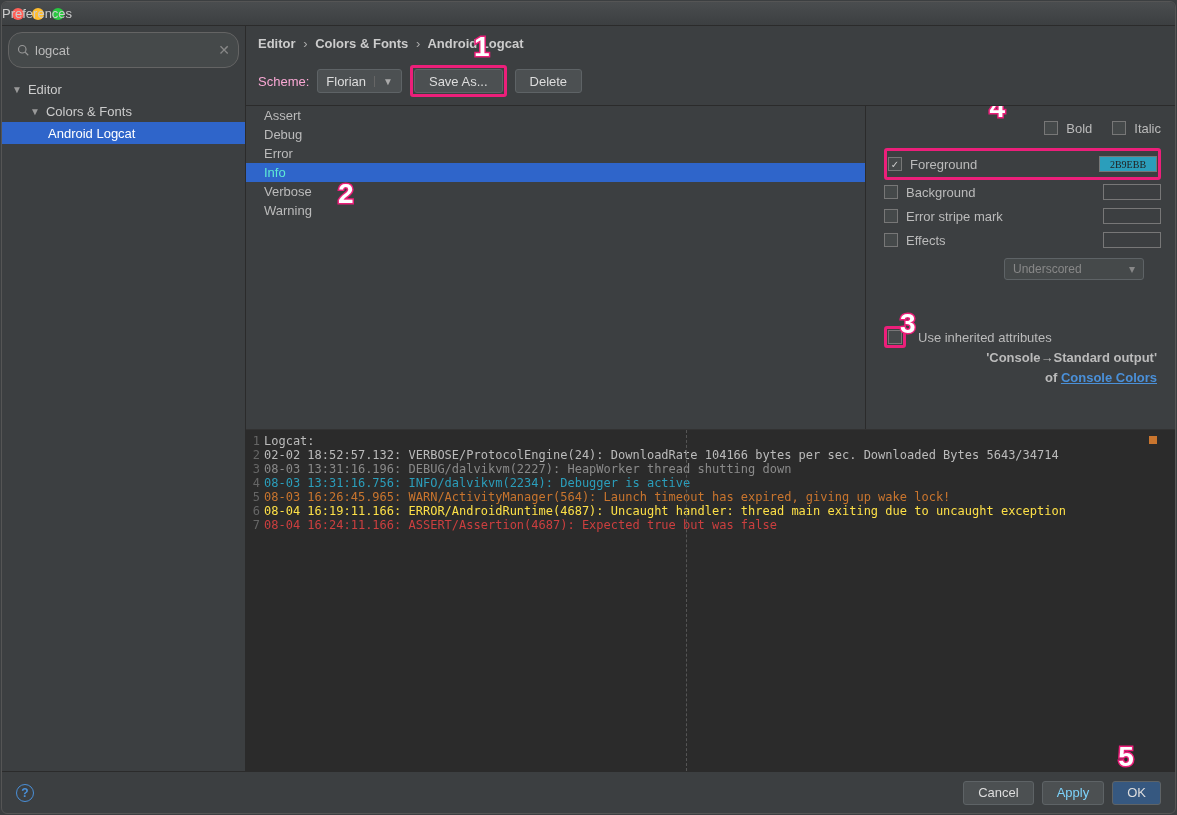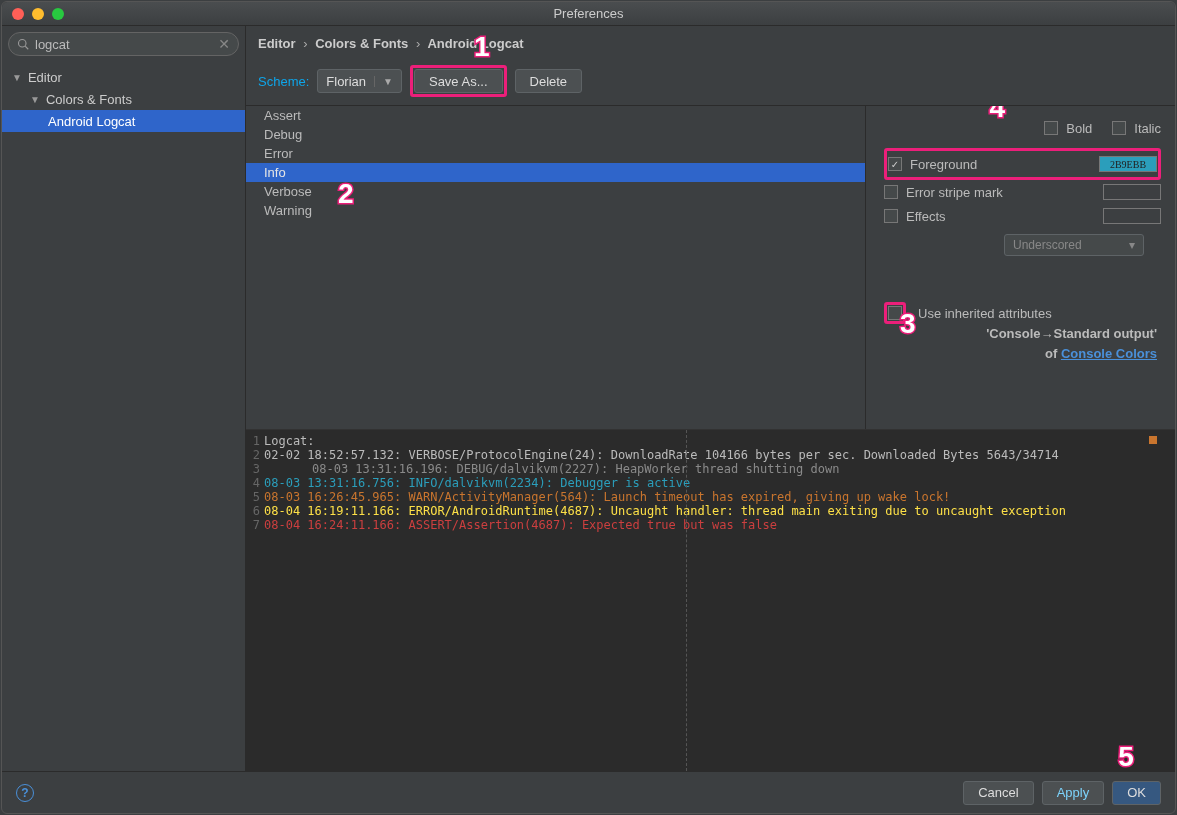--- a/index.html
+++ b/index.html
@@ -30,67 +30,67 @@
   display: flex;
   align-items: center;
   position: relative;
   border-radius: 6px 6px 0 0;
 }
 .traffic-lights { display:flex; gap:8px; margin-left:10px; }
 .traffic-lights .dot { width:12px; height:12px; border-radius:50%; }
 .dot.red { background:#ff5f57; }
 .dot.yellow { background:#ffbd2e; }
 .dot.green { background:#28c940; }
-.title { position:absolute; left:0; right:0; text-align:center; color:#ccc; font-size:13px; }
+.title { position:absolute; left:0; right:0; text-align:left; color:#ccc; font-size:13px; }
 .content { flex:1; display:flex; overflow:hidden; }
 .sidebar {
   width: 244px;
   background: #3c3f41;
   border-right: 1px solid #2b2b2b;
   display:flex; flex-direction:column;
 }
 .search-wrap { padding:6px; }
 .search {
   display:flex; align-items:center;
   background:#45494a; border:1px solid #646464;
-  border-radius:14px; height:24px; padding:0 8px;
+  border-radius:14px; height:36px; padding:0 8px;
 }
 .search svg { flex:none; }
 .search-text { flex:1; color:#bbb; margin-left:6px; font-size:13px; }
 .clear-x { color:#888; font-size:14px; }
 .tree { padding:4px 0; }
 .tree-row { display:flex; align-items:center; height:22px; padding-left:10px; color:#ccc; }
 .tree-row .tri { margin-right:6px; color:#999; font-size:10px; }
 .tree-row.lvl1 { padding-left:28px; }
 .tree-row.lvl2 { padding-left:46px; }
 .tree-row.selected { background:#2f65ca; color:#fff; }
 .mainpane { flex:1; display:flex; flex-direction:column; background:#3c3f41; overflow:hidden; }
 .breadcrumb { padding:10px 12px 4px; color:#ccc; font-weight:600; }
 .breadcrumb .sep { color:#aaa; margin:0 4px; font-weight:400; }
 .scheme-row { display:flex; align-items:center; gap:8px; padding:10px 12px 8px; }
-.lbl { color:#0ea5e9; }
+.lbl { color:#f9a8d4; }
 .combo {
   display:flex; align-items:center; background:#4c5052; border:1px solid #5e6366;
   height:24px; padding:0 8px; color:#ddd; border-radius:3px;
 }
 .combo .arrow { margin-left:8px; border-left:1px solid #666; padding-left:8px; color:#aaa; font-size:10px; }
 .btn {
   background:#4c5052; border:1px solid #5e6366; color:#ddd;
   height:24px; padding:0 14px; border-radius:3px;
   display:inline-flex; align-items:center; font-size:13px;
 }
 .btn.primary { background:#365880; }
 .btn.disabled { color:#7dd3fc; }
 .highlight-box { border:3px solid #ec1f7a; border-radius:3px; padding:1px; display:inline-flex; }
 .midsplit { flex:1; display:flex; border-top:1px solid #2b2b2b; overflow:hidden; }
 .loglevels {
   width:620px; border-right:1px solid #2b2b2b; background:#3c3f41;
 }
 .loglevels .item { padding:2px 18px; color:#bbb; font-size:13px; }
-.loglevels .item.selected { background:#2f65ca; color:#e5e5e5; }
+.loglevels .item.selected { background:#2f65ca; color:#5eead4; }
 .attrs { flex:1; padding:10px 14px 10px 18px; position:relative; }
 .chkrow { display:flex; align-items:center; height:24px; gap:8px; }
 .chk { width:14px; height:14px; border:1px solid #777; background:#45494a; display:inline-flex; align-items:center; justify-content:center; font-size:10px; color:#bbb; }
 .chk.checked::after { content:"✓"; color:#ccc; }
 .swatch { width:58px; height:16px; border:1px solid #777; margin-left:auto; }
 .swatch.hex { background:#2B9EBB; display:flex; align-items:center; justify-content:center; color:#222; font-size:10px; font-family:Liberation Serif, serif; }
 .effects-combo {
   display:flex; align-items:center; justify-content:space-between;
   width:140px; height:22px; border:1px solid #5e6366; background:#45494a;
   color:#888; padding:0 8px; margin-top:6px; margin-left:120px; border-radius:3px;
@@ -103,21 +103,21 @@
   height:342px; background:#2b2b2b; border-top:1px solid #323232;
   font-family: Menlo, Consolas, monospace; font-size:12px;
   padding:4px 0; overflow:hidden; position:relative;
 }
 .gutter-mark { position:absolute; top:6px; right:18px; width:8px; height:8px; background:#c9752e; }
 .sep-vert { position:absolute; top:0; bottom:0; left:440px; border-left:1px dashed #555; }
 .preview-row { display:flex; }
 .ln { width:18px; text-align:right; color:#666; padding-right:4px; flex:none; }
 .code { white-space:pre; color:#bbb; }
 .c-verbose { color:#bbbbbb; }
-.c-debug { color:#8a8a8a;margin-left:48px; }
+.c-debug { color:#8a8a8a; }
 .c-info { color:#2B9EBB; }
 .c-warn { color:#c9752e; }
 .c-error { color:#fde047; }
 .c-assert { color:#cc3f3f; }
 .footer {
   height:42px; border-top:1px solid #2b2b2b;
   display:flex; align-items:center; padding:0 14px; gap:8px;
 }
 .help {
   width:18px; height:18px; border-radius:50%; border:1.5px solid #4a90d9;
@@ -224,20 +224,25 @@
           <div class="highlight-box" style="display:flex;width:100%;">
             <div class="chkrow" style="flex:1;border-radius:10px;">
               <span class="chk checked"></span>
               <span>Foreground</span>
               <span class="swatch hex">2B9EBB</span>
             </div>
           </div>
 
           <div class="chkrow">
             <span class="chk"></span>
+            <span>Background</span>
+            <span class="swatch"></span>
+          </div>
+          <div class="chkrow">
+            <span class="chk"></span>
             <span>Error stripe mark</span>
             <span class="swatch"></span>
           </div>
           <div class="chkrow">
             <span class="chk"></span>
             <span>Effects</span>
             <span class="swatch"></span>
           </div>
           <div class="effects-combo">
             <span>Underscored</span>

